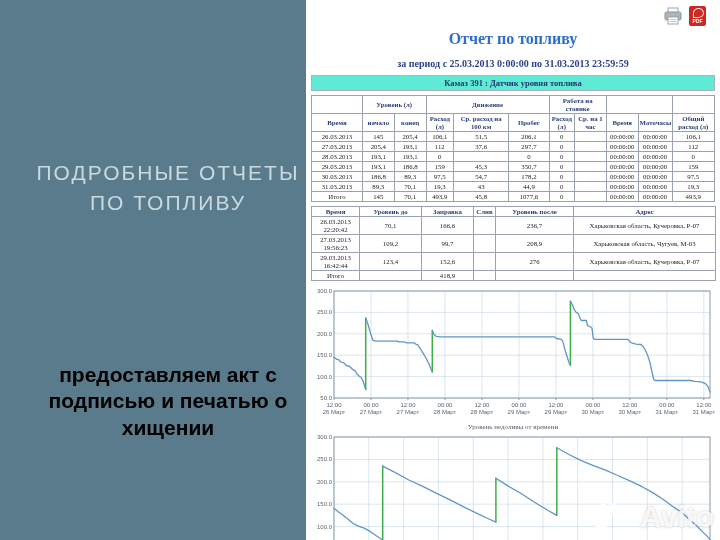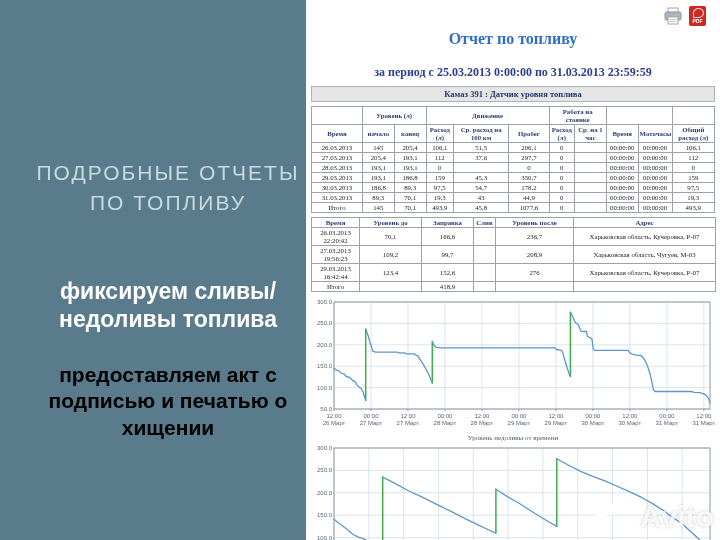--- a/index.html
+++ b/index.html
@@ -18,22 +18,22 @@
     color:#000000;}
   
   .report{position:absolute;left:306px;top:0;width:414px;height:540px;background:#ffffff;}
   .icons{position:absolute;top:6px;right:14px;display:flex;gap:6px;align-items:flex-start;}
   .pdf-badge{width:17px;height:20px;background:#cc2a21;border-radius:2px;position:relative;
     color:#fff;font-family:"Liberation Sans",sans-serif;font-size:5px;font-weight:bold;
     display:flex;align-items:flex-end;justify-content:center;padding-bottom:2px;box-sizing:border-box;}
   .pdf-badge::before{content:"";position:absolute;top:2px;left:4px;width:9px;height:8px;
     border:1.5px solid rgba(255,255,255,.85);border-radius:50% 50% 50% 0;}
   .report-title{margin:30px 0 0;text-align:center;font-size:16px;font-weight:bold;color:#2e6ec9;}
-  .report-subtitle{text-align:center;font-size:12px;font-weight:bold;color:#2a3f8f;margin-top:17px;}
-  .banner{margin:6px 5px 0;background:#e5e5e5;border:1px solid #aab4bf;text-align:center;
+  .report-subtitle{text-align:center;font-size:10px;font-weight:bold;color:#2a3f8f;margin-top:10px;}
+  .banner{margin:6px 5px 0;background:#5eead4;border:1px solid #aab4bf;text-align:center;
     font-size:8.5px;font-weight:bold;color:#23386e;padding:2px 0;}
   table{border-collapse:collapse;table-layout:fixed;margin:4px 5px 0;width:404px;
     font-size:6.8px;line-height:1.18;}
   th,td{border:1px solid #9aa3ad;text-align:center;padding:0.5px 1px;overflow:hidden;}
   th{color:#2b3f77;font-weight:bold;}
   td{color:#1c1c1c;white-space:pre-line;}
   .chart-block{margin:7px 5px 0;}
   .chart-caption{text-align:center;font-size:7px;color:#55606a;margin-top:-1px;}
   
   .watermark{position:absolute;bottom:6px;right:6px;display:flex;align-items:flex-start;gap:18px;
@@ -42,22 +42,20 @@
     color:rgba(255,255,255,0.82);text-shadow:0 0 3px rgba(110,110,110,0.35);}
 </style>
 </head>
 <body>
 
 <div class="slide">
 
   <div class="left-panel">
     <div class="left-heading">ПОДРОБНЫЕ ОТЧЕТЫ
 ПО ТОПЛИВУ</div>
-    <div class="left-point1">фиксируем сливы/
-недоливы топлива</div>
     <div class="left-point2">предоставляем акт с подписью и печатью о хищении</div>
   </div>
 
   <div class="report">
 
     <div class="icons">
       <svg width="20" height="20" viewBox="0 0 20 20">
         <rect x="5" y="2" width="10" height="5" fill="#ffffff" stroke="#9aa4ad" stroke-width="1"></rect>
         <rect x="2" y="6" width="16" height="8" rx="1.5" fill="#aeb6bd" stroke="#8b949c" stroke-width="1"></rect>
         <rect x="5" y="11" width="10" height="7" fill="#ffffff" stroke="#9aa4ad" stroke-width="1"></rect>

